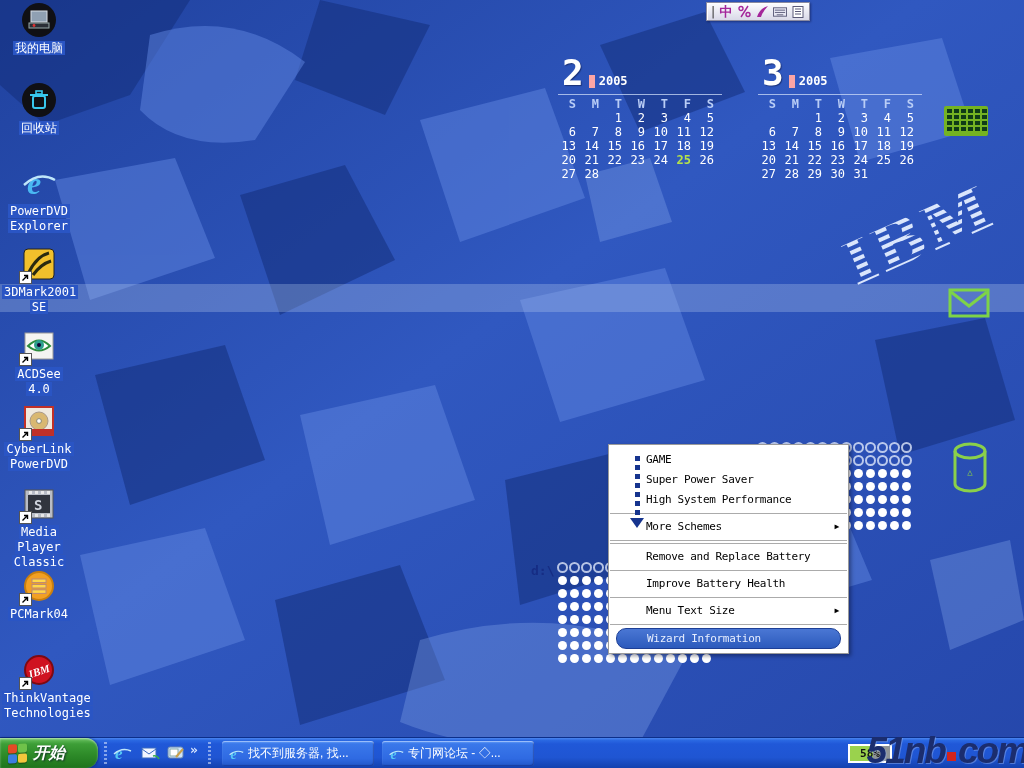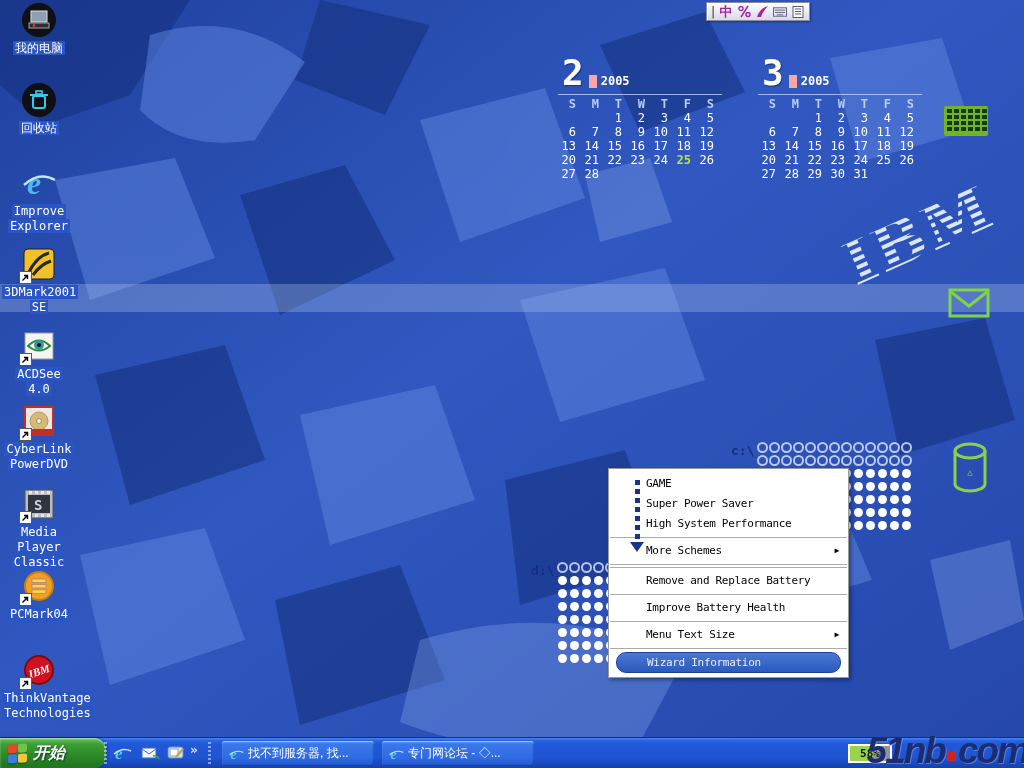--- a/index.html
+++ b/index.html
@@ -14,21 +14,21 @@
   .dicon-img svg{display:block;}
   .sc-arrow{position:absolute;left:-2px;bottom:-2px;width:11px;height:11px;
     background:#fff;border:1px solid #555;}
   .dicon-label{margin-top:3px;font-size:12px;line-height:1.25;color:#fff;}
   .dicon-label span{background:#2a55c4;padding:0 2px;box-decoration-break:clone;
     -webkit-box-decoration-break:clone;}
   
   .cal{position:absolute;top:54px;width:164px;color:#fff;}
   .cal-title{display:flex;align-items:flex-end;height:34px;margin-left:4px;}
   .cal-num{font-size:36px;font-weight:bold;line-height:30px;text-shadow:1px 1px 1px rgba(0,0,30,.4);}
-  .cal-year{font-size:12px;font-weight:bold;margin-left:5px;border-left:8px solid #fca5a5;
+  .cal-year{font-size:12px;font-weight:bold;margin-left:5px;border-left:6px solid #fca5a5;
     padding-left:4px;line-height:13px;}
   .cal-line{height:1px;background:rgba(205,220,248,.75);margin:6px 0 2px 0;}
   .cal-grid{display:grid;grid-template-columns:repeat(7,23px);}
   .cal-cell{font-size:12px;text-align:right;padding:1px 5px 1px 0;line-height:12px;}
   .cal-hdr{color:#b9cdf6;font-weight:bold;}
   .cal-hl{color:#b5e24a;font-weight:bold;}
   
   .widget{position:absolute;}
   #grid-icon{left:944px;top:106px;width:44px;height:30px;background:#74b322;border-radius:2px;
     display:grid;grid-template-columns:repeat(6,5px);grid-auto-rows:4px;gap:2px;
@@ -38,21 +38,21 @@
     font-weight:900;font-size:62px;letter-spacing:2px;
     background:repeating-linear-gradient(180deg,rgba(228,238,255,.95) 0 4px,rgba(228,238,255,0) 4px 8px);
     -webkit-background-clip:text;background-clip:text;color:transparent;}
   
   .disk-label{position:absolute;font-size:13px;font-weight:bold;color:#162d84;}
   .disk-grid{position:absolute;display:grid;}
   .dot{width:9px;height:9px;border-radius:50%;margin:auto;}
   .dot.hollow{width:7px;height:7px;border:2px solid rgba(235,242,255,.75);background:transparent;}
   .dot.filled{background:#fff;}
   
-  #power-menu{position:absolute;left:608px;top:468px;width:239px;background:#fff;
+  #power-menu{position:absolute;left:608px;top:444px;width:239px;background:#fff;
     border:1px solid #9a9a9a;box-shadow:2px 2px 4px rgba(0,0,20,.4);z-index:6;
     padding:4px 0 3px 0;font-size:11px;letter-spacing:-.3px;color:#000;}
   .mgroup{position:relative;padding:1px 0;}
   .msep{border-top:1px solid #ababab;margin:2px 1px;}
   .mitem{position:relative;height:20px;line-height:20px;padding-left:37px;white-space:nowrap;}
   .mitem.bold{font-weight:bold;}
   .mitem.hl{margin:0 7px;padding-left:30px;border-radius:10px;height:19px;line-height:19px;
     background:linear-gradient(180deg,#4a77d4,#2c5abc);border:1px solid #1d3f96;color:#e8efff;}
   .msub{position:absolute;right:9px;top:0;font-size:8px;}
   .mcheck{display:inline-block;width:11px;height:11px;border:2px solid #000;background:#fff;
@@ -60,21 +60,21 @@
     font-size:11px;font-weight:bold;}
   #mgutter{position:absolute;left:21px;top:7px;width:14px;height:76px;}
   #mgutter .dashes{width:5px;height:62px;margin:0 auto;
     background:repeating-linear-gradient(180deg,#16348e 0 5px,transparent 5px 9px);}
   #mgutter .head{width:0;height:0;margin:0 auto;border-left:7px solid transparent;
     border-right:7px solid transparent;border-top:10px solid #16348e;}
   
   #taskbar{position:absolute;left:0;bottom:0;width:1024px;height:31px;z-index:5;
     background:linear-gradient(180deg,#4a86f0 0%,#2a68e2 8%,#2058d8 20%,#1f55d2 65%,#1341ae 100%);
     border-top:1px solid #0c2f8a;box-sizing:border-box;}
-  #start-btn{position:absolute;left:0;top:0;width:106px;height:30px;border-radius:0 12px 12px 0;
+  #start-btn{position:absolute;left:0;top:0;width:98px;height:30px;border-radius:0 12px 12px 0;
     background:linear-gradient(180deg,#6cc463 0%,#3d9e37 20%,#2e8b29 55%,#1e741c 100%);
     box-shadow:inset 0 1px 2px rgba(255,255,255,.5),1px 0 3px rgba(0,0,40,.4);
     display:flex;align-items:center;padding-left:8px;box-sizing:border-box;cursor:pointer;}
   #start-flag{width:20px;height:19px;display:grid;grid-template-columns:9px 9px;gap:1px;
     transform:skewY(-4deg);margin-right:5px;}
   #start-flag i{border-radius:2px;box-shadow:0 1px 1px rgba(0,0,0,.4);}
   #start-label{color:#fff;font-family:"Liberation Sans",sans-serif;font-size:16px;
     font-weight:bold;font-style:italic;text-shadow:1px 1px 2px rgba(0,0,40,.6);}
   .ql-handle{position:absolute;top:4px;width:3px;height:22px;
     background:repeating-linear-gradient(180deg,rgba(220,232,255,.55) 0 2px,transparent 2px 4px);}
@@ -173,21 +173,21 @@
         </div>
         <div class="dicon-label"><span>回收站</span></div>
       </div>
       <div class="dicon" style="top: 165px;">
         <div class="dicon-img">
           <svg width="36" height="36">
             <text x="6" y="29" font-size="32" font-style="italic" font-weight="bold" fill="#4ab8f2" font-family="serif">e</text>
             <path d="M3,20 Q18,6 34,15" fill="none" stroke="#bfe6fa" stroke-width="2.4"></path>
           </svg>
         </div>
-        <div class="dicon-label"><span>Improve Explorer</span></div>
+        <div class="dicon-label"><span>PowerDVD Explorer</span></div>
       </div>
       <div class="dicon" style="top: 246px;">
         <div class="dicon-img">
           <svg width="36" height="36">
             <rect x="3" y="3" width="30" height="30" rx="4" fill="#f2c02c" stroke="#222"></rect>
             <path d="M8,26 Q16,10 28,7 M12,29 Q20,18 30,15" stroke="#2a2a10" stroke-width="3" fill="none"></path>
           </svg>
           <span class="sc-arrow">
             <svg width="11" height="11">
               <path d="M2.5,8.5 L7.5,3.5 M4,3.5 H7.5 V7" stroke="#000" stroke-width="1.4" fill="none"></path>

